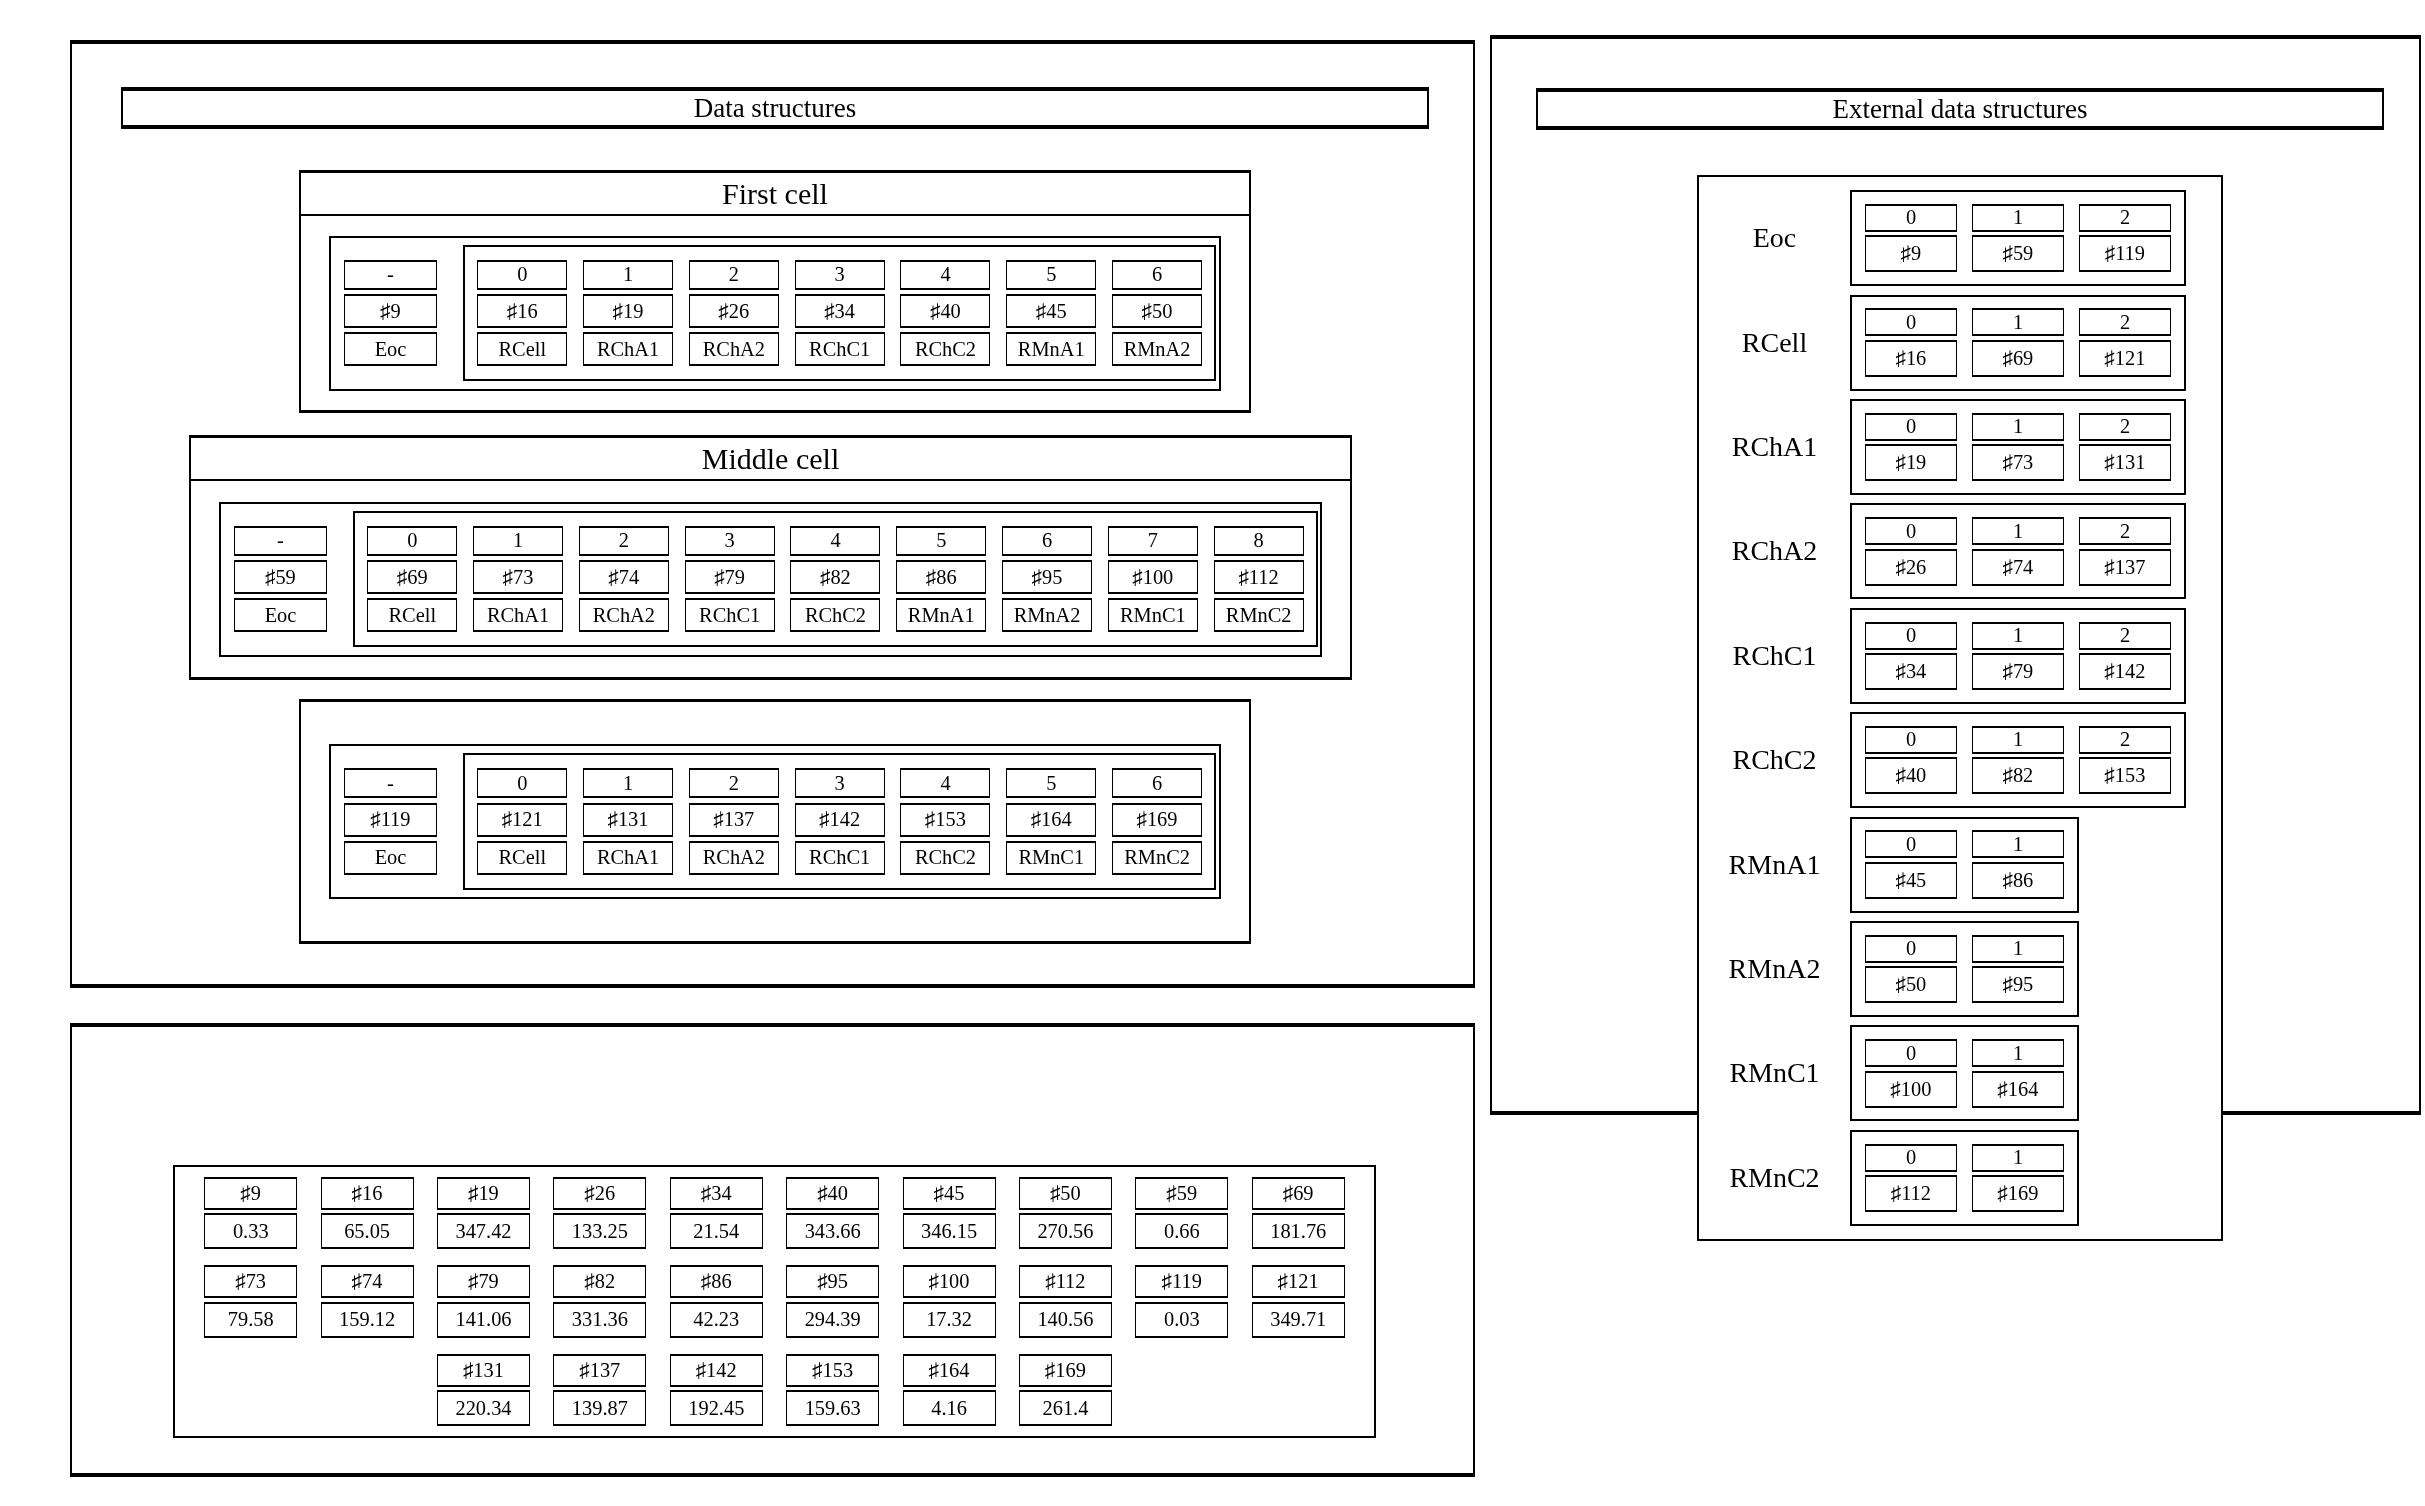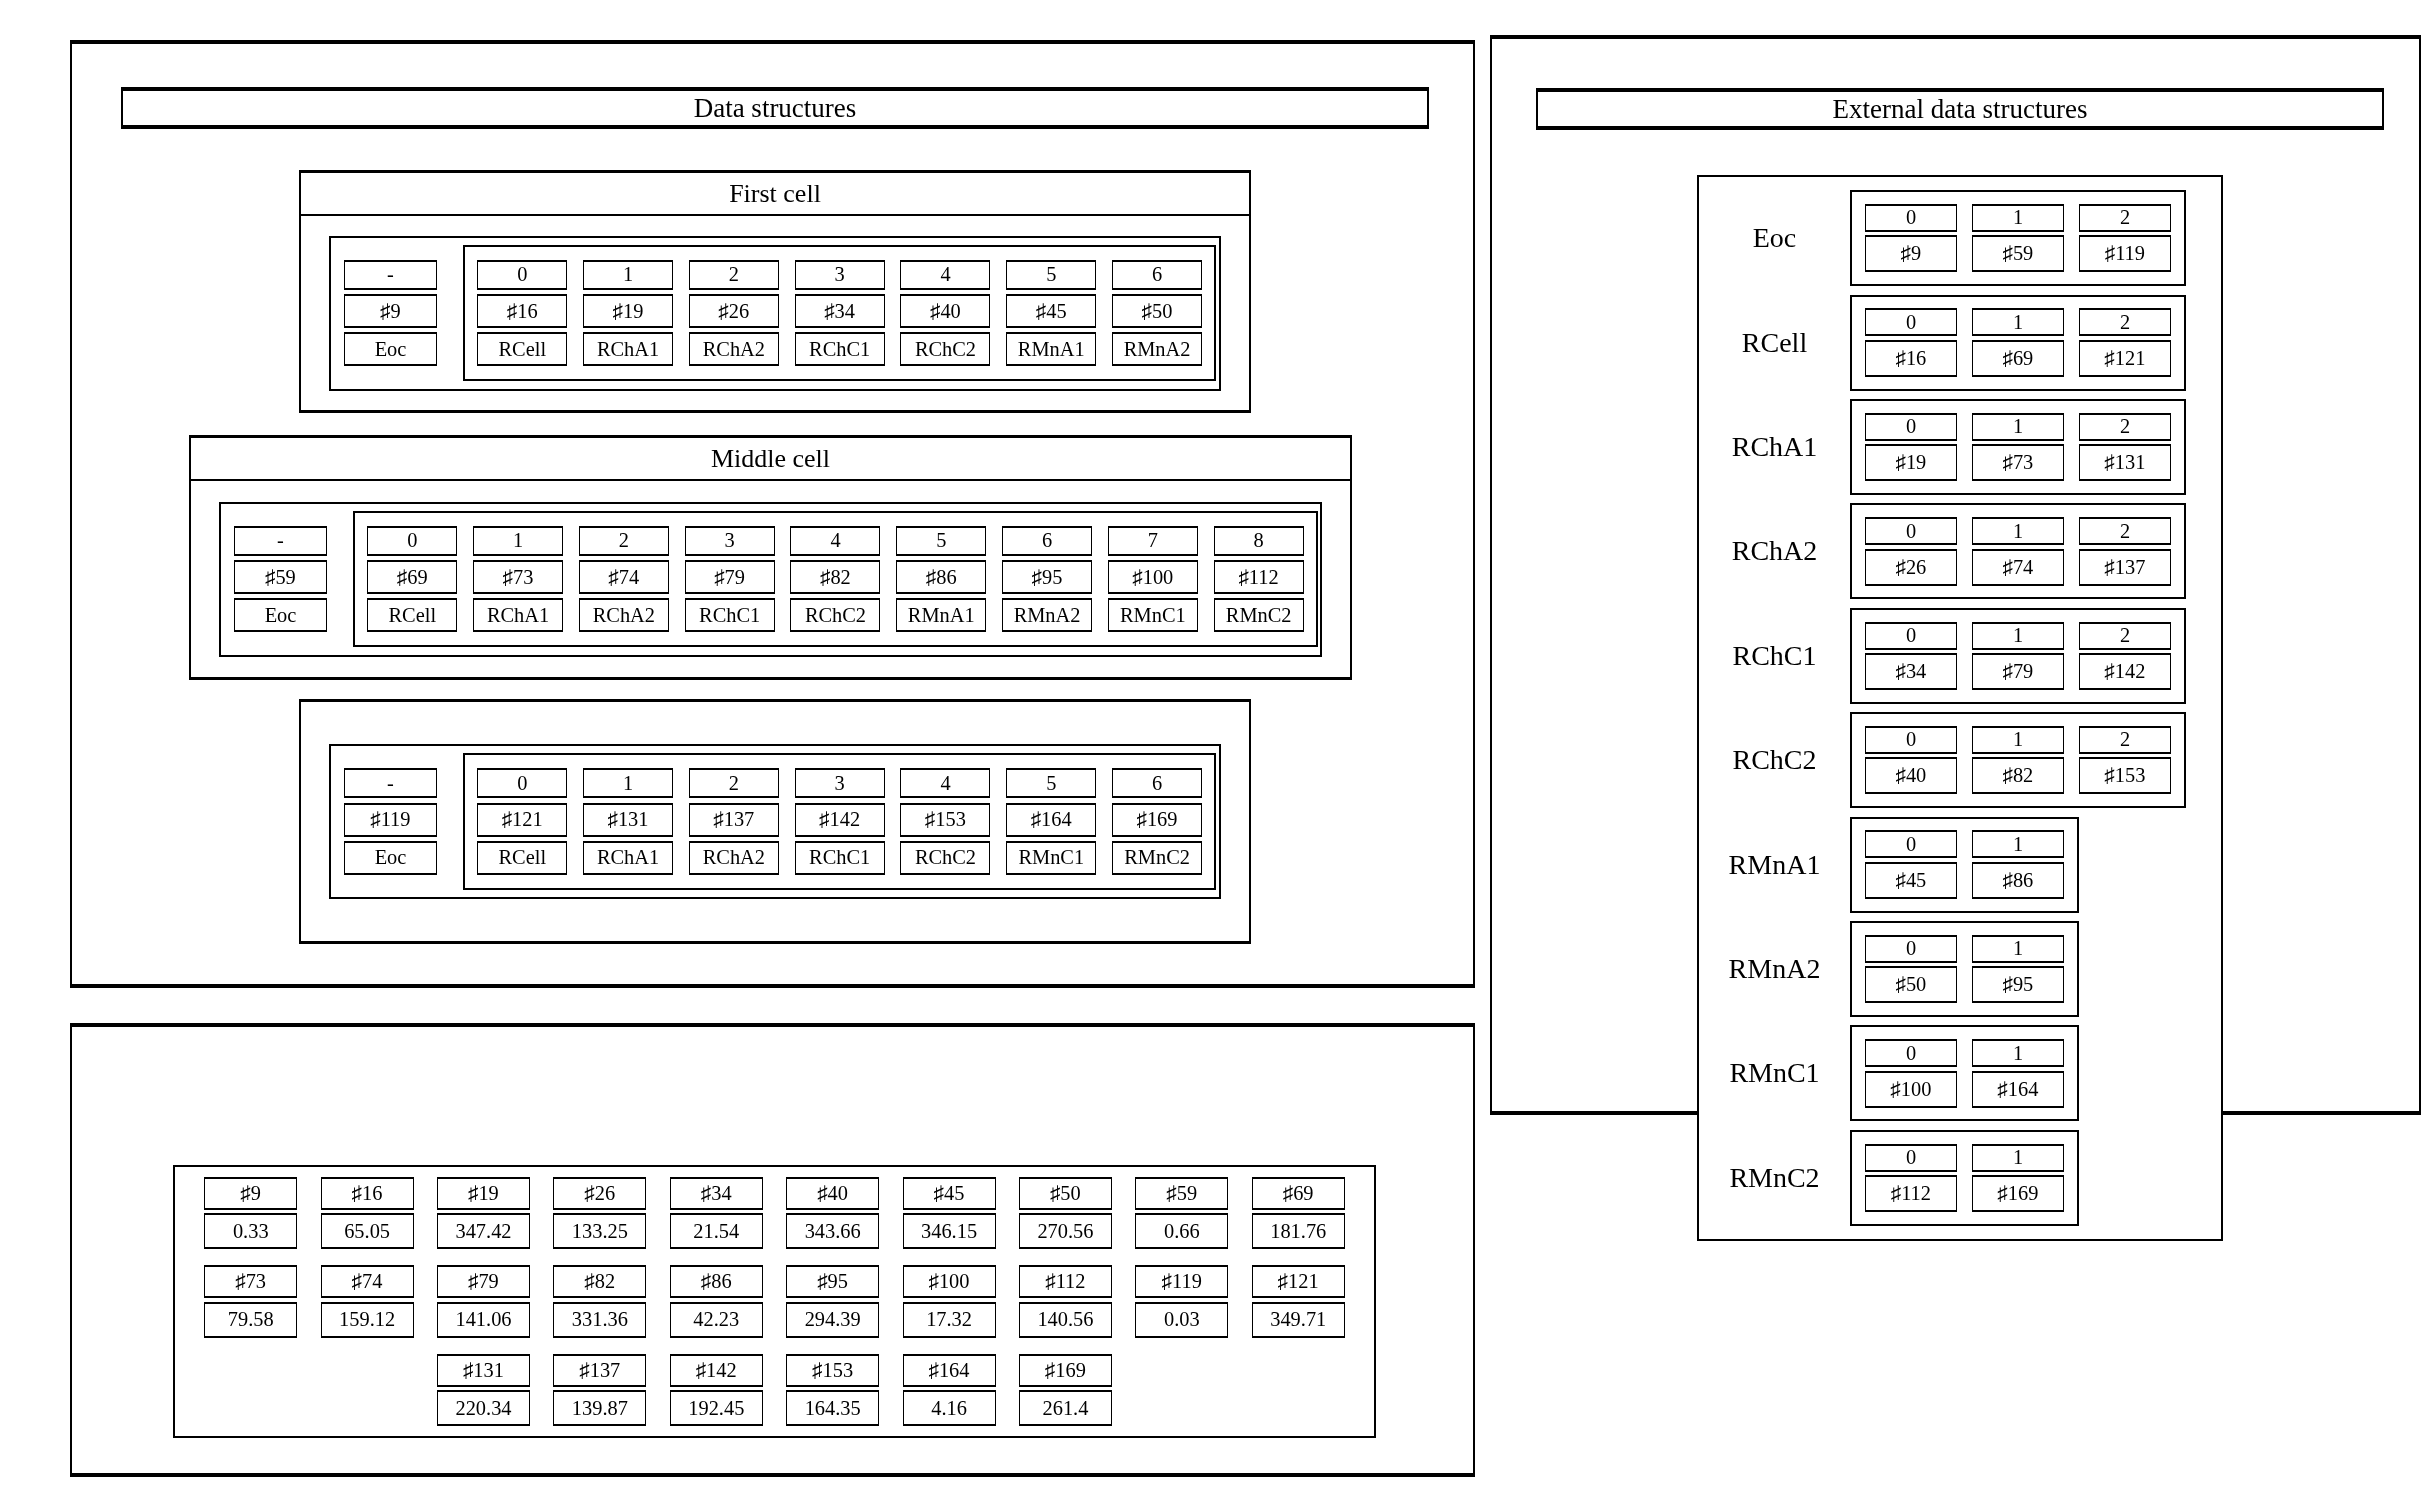--- a/index.html
+++ b/index.html
@@ -48,21 +48,21 @@
     background: #fff;
   }
   .cell:nth-child(1) { left: 227px; top: 126px;  width: 952px; height: 243px; }
   .cell:nth-child(2) { left: 117px; top: 391px;  width: 1163px; height: 245px; }
   .cell:nth-child(3) { left: 227px; top: 655px; width: 952px; height: 245px; }
 
   .cell-title {
     flex: 0 0 43px;
     border-bottom: 2.9px solid #000;
     display: flex; align-items: center; justify-content: center;
-    font-size: 26px;
+    font-size: 30px;
   }
   .cell-body { flex: 1; display: flex; align-items: center; padding: 0 28px; }
   .record {
     border: 2.3px solid #000;
     width: 100%; height: 155px;
     display: flex; align-items: center;
     padding: 0 13px; gap: 26px;
   }
   .trio { display: flex; flex-direction: column; gap: 4.1px; }
   .trio .mini { width: 93px; }
@@ -384,21 +384,21 @@
           <div class="obj-col">
             <div class="mini id">♯137</div>
             <div class="mini value">139.87</div>
           </div>
           <div class="obj-col">
             <div class="mini id">♯142</div>
             <div class="mini value">192.45</div>
           </div>
           <div class="obj-col">
             <div class="mini id">♯153</div>
-            <div class="mini value">164.35</div>
+            <div class="mini value">159.63</div>
           </div>
           <div class="obj-col">
             <div class="mini id">♯164</div>
             <div class="mini value">4.16</div>
           </div>
           <div class="obj-col">
             <div class="mini id">♯169</div>
             <div class="mini value">261.4</div>
           </div>
         </div>

